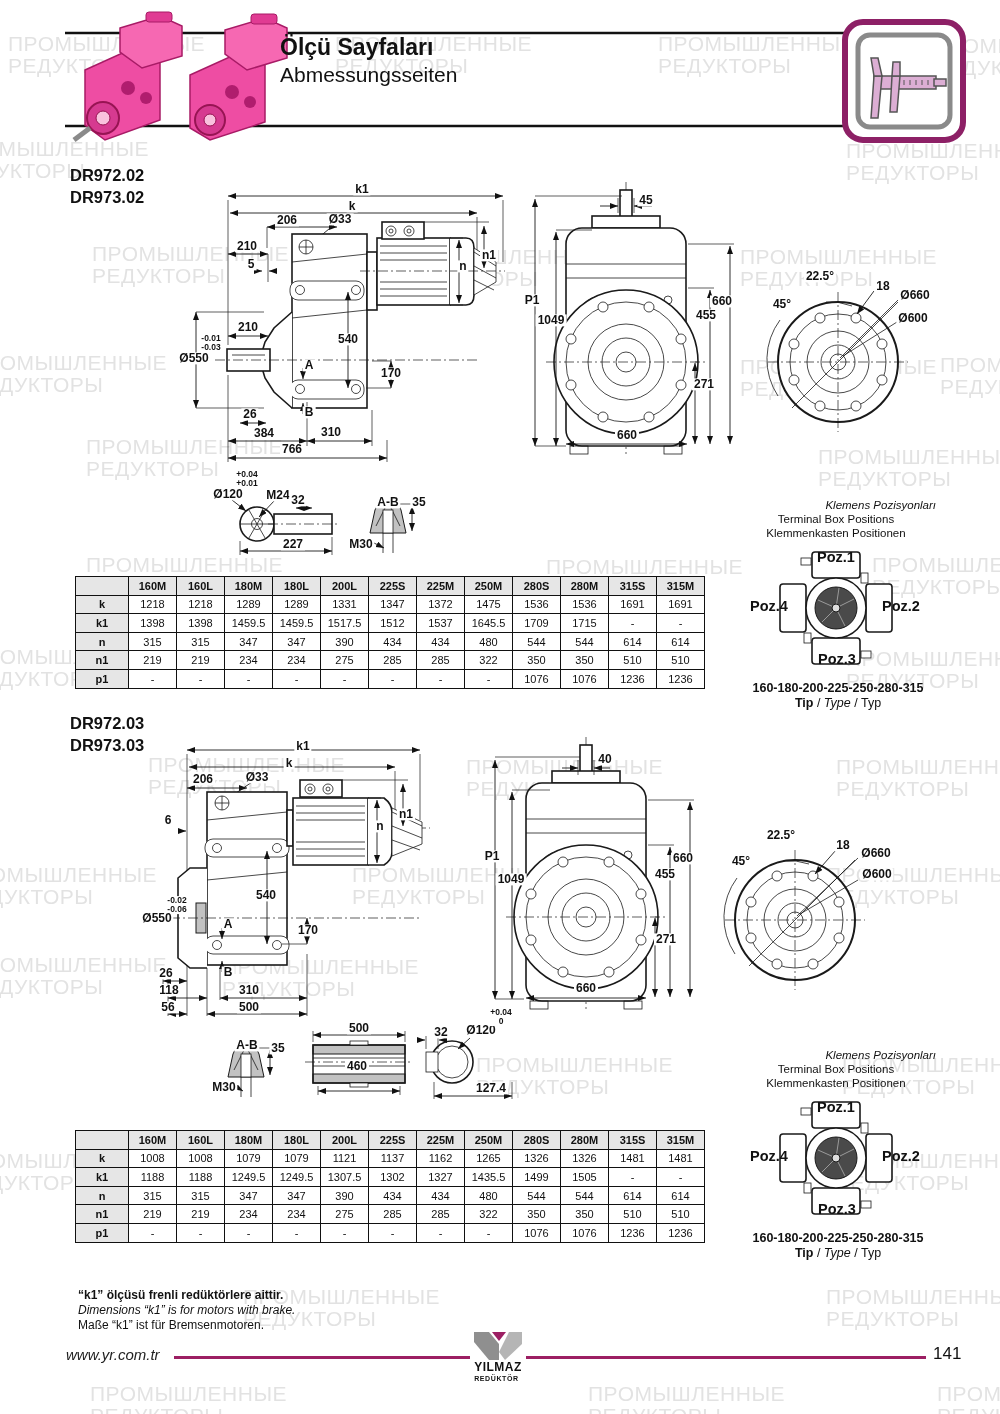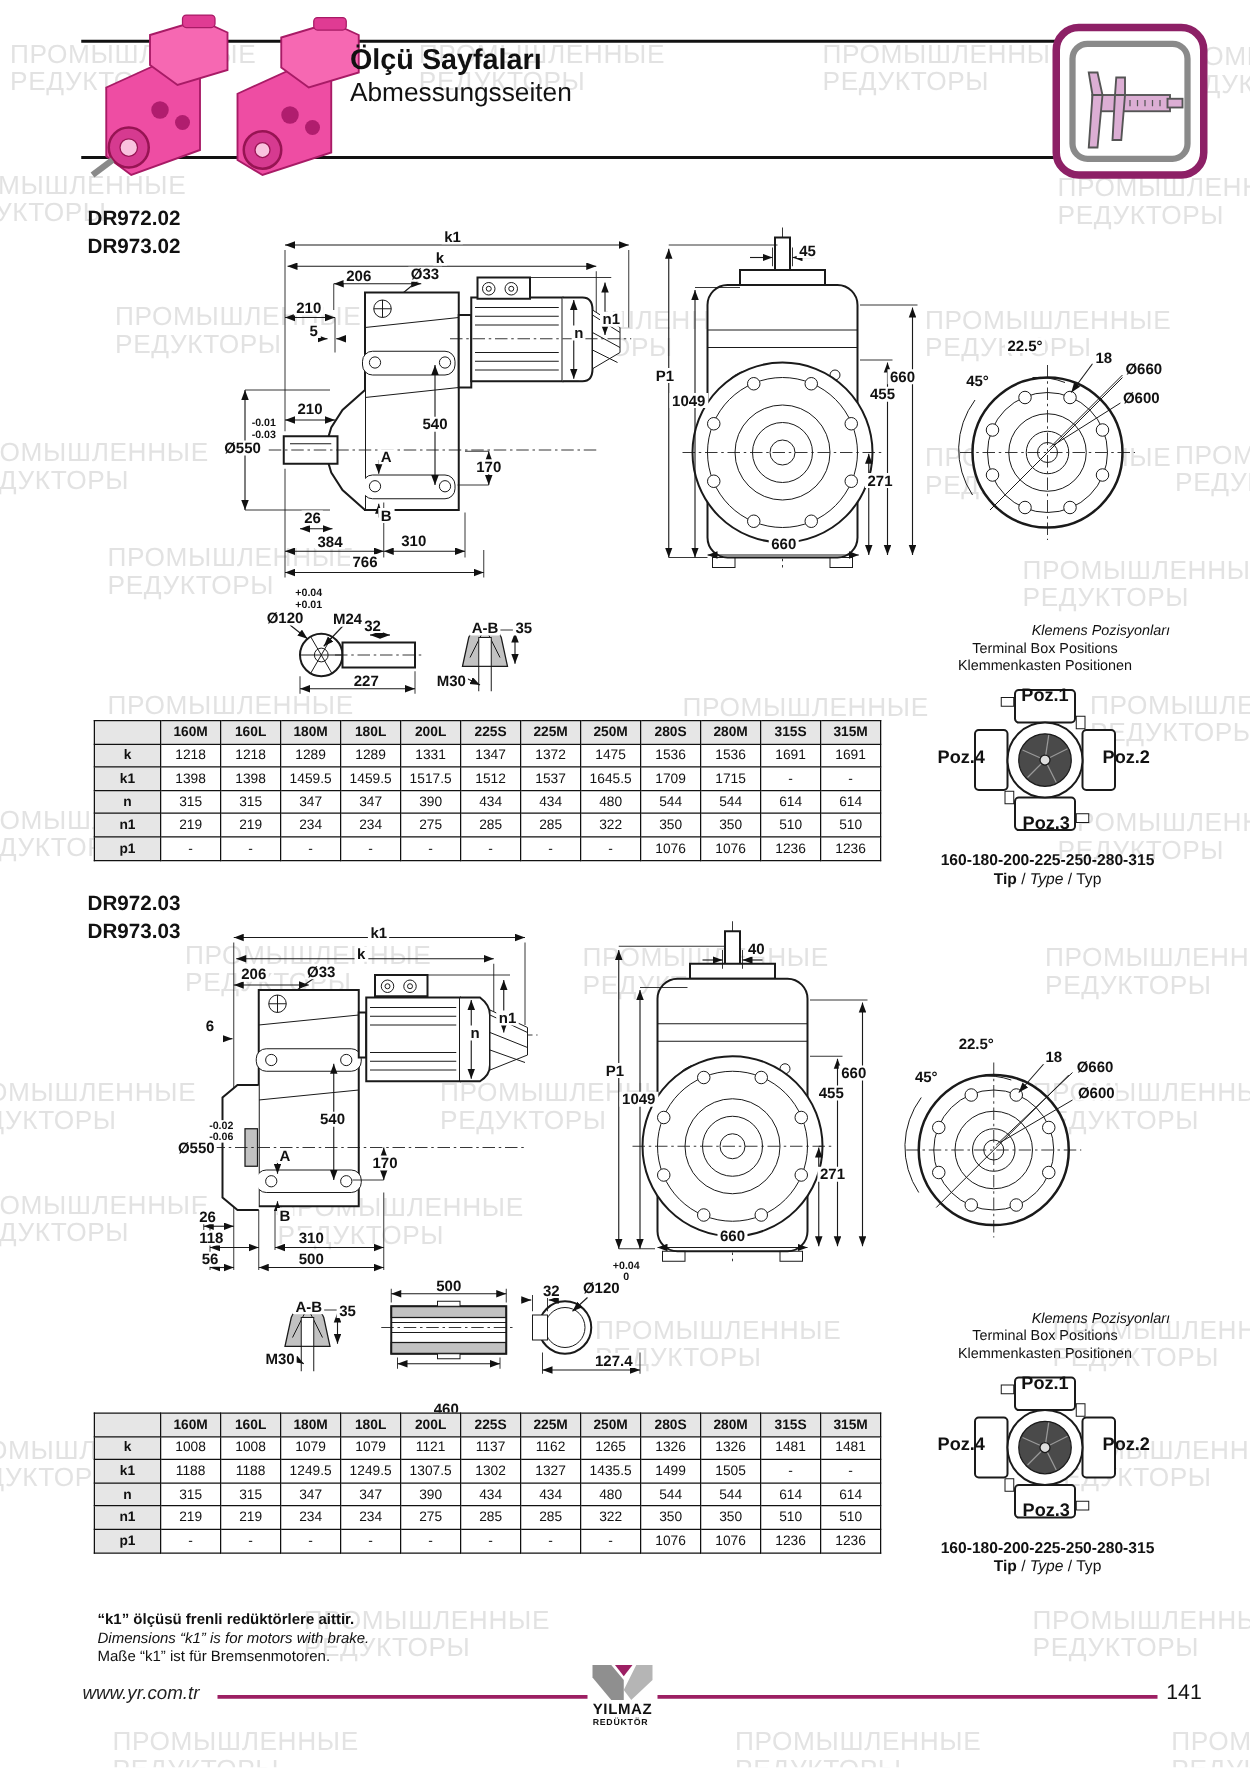--- a/index.html
+++ b/index.html
@@ -609,21 +609,21 @@
       <span class="dim" style="left: 586px; top: 989px;">660</span>
       <span class="dim" style="left: 781px; top: 836px;">22.5°</span>
       <span class="dim" style="left: 843px; top: 846px;">18</span>
       <span class="dim" style="left: 741px; top: 862px;">45°</span>
       <span class="dim" style="left: 876px; top: 854px;">Ø660</span>
       <span class="dim" style="left: 877px; top: 875px;">Ø600</span>
       <span class="dim" style="left: 247px; top: 1046px;">A-B</span>
       <span class="dim" style="left: 278px; top: 1049px;">35</span>
       <span class="dim" style="left: 224px; top: 1088px;">M30</span>
       <span class="dim" style="left: 359px; top: 1029px;">500</span>
-      <span class="dim" style="left: 357px; top: 1128px;">460</span>
+      <span class="dim" style="left: 357px; top: 1067px;">460</span>
       <span class="dim" style="left: 441px; top: 1033px;">32</span>
       <span class="dim" style="left: 481px; top: 1031px;">Ø120</span>
       <span class="dim sm" style="left: 501px; top: 1018px;">+0.04
 0</span>
       <span class="dim" style="left: 491px; top: 1089px;">127.4</span>
     </div>
 
   <div class="abs title-block">
     <div class="title-tr">Ölçü Sayfaları</div>
     <div class="title-de">Abmessungsseiten</div>

